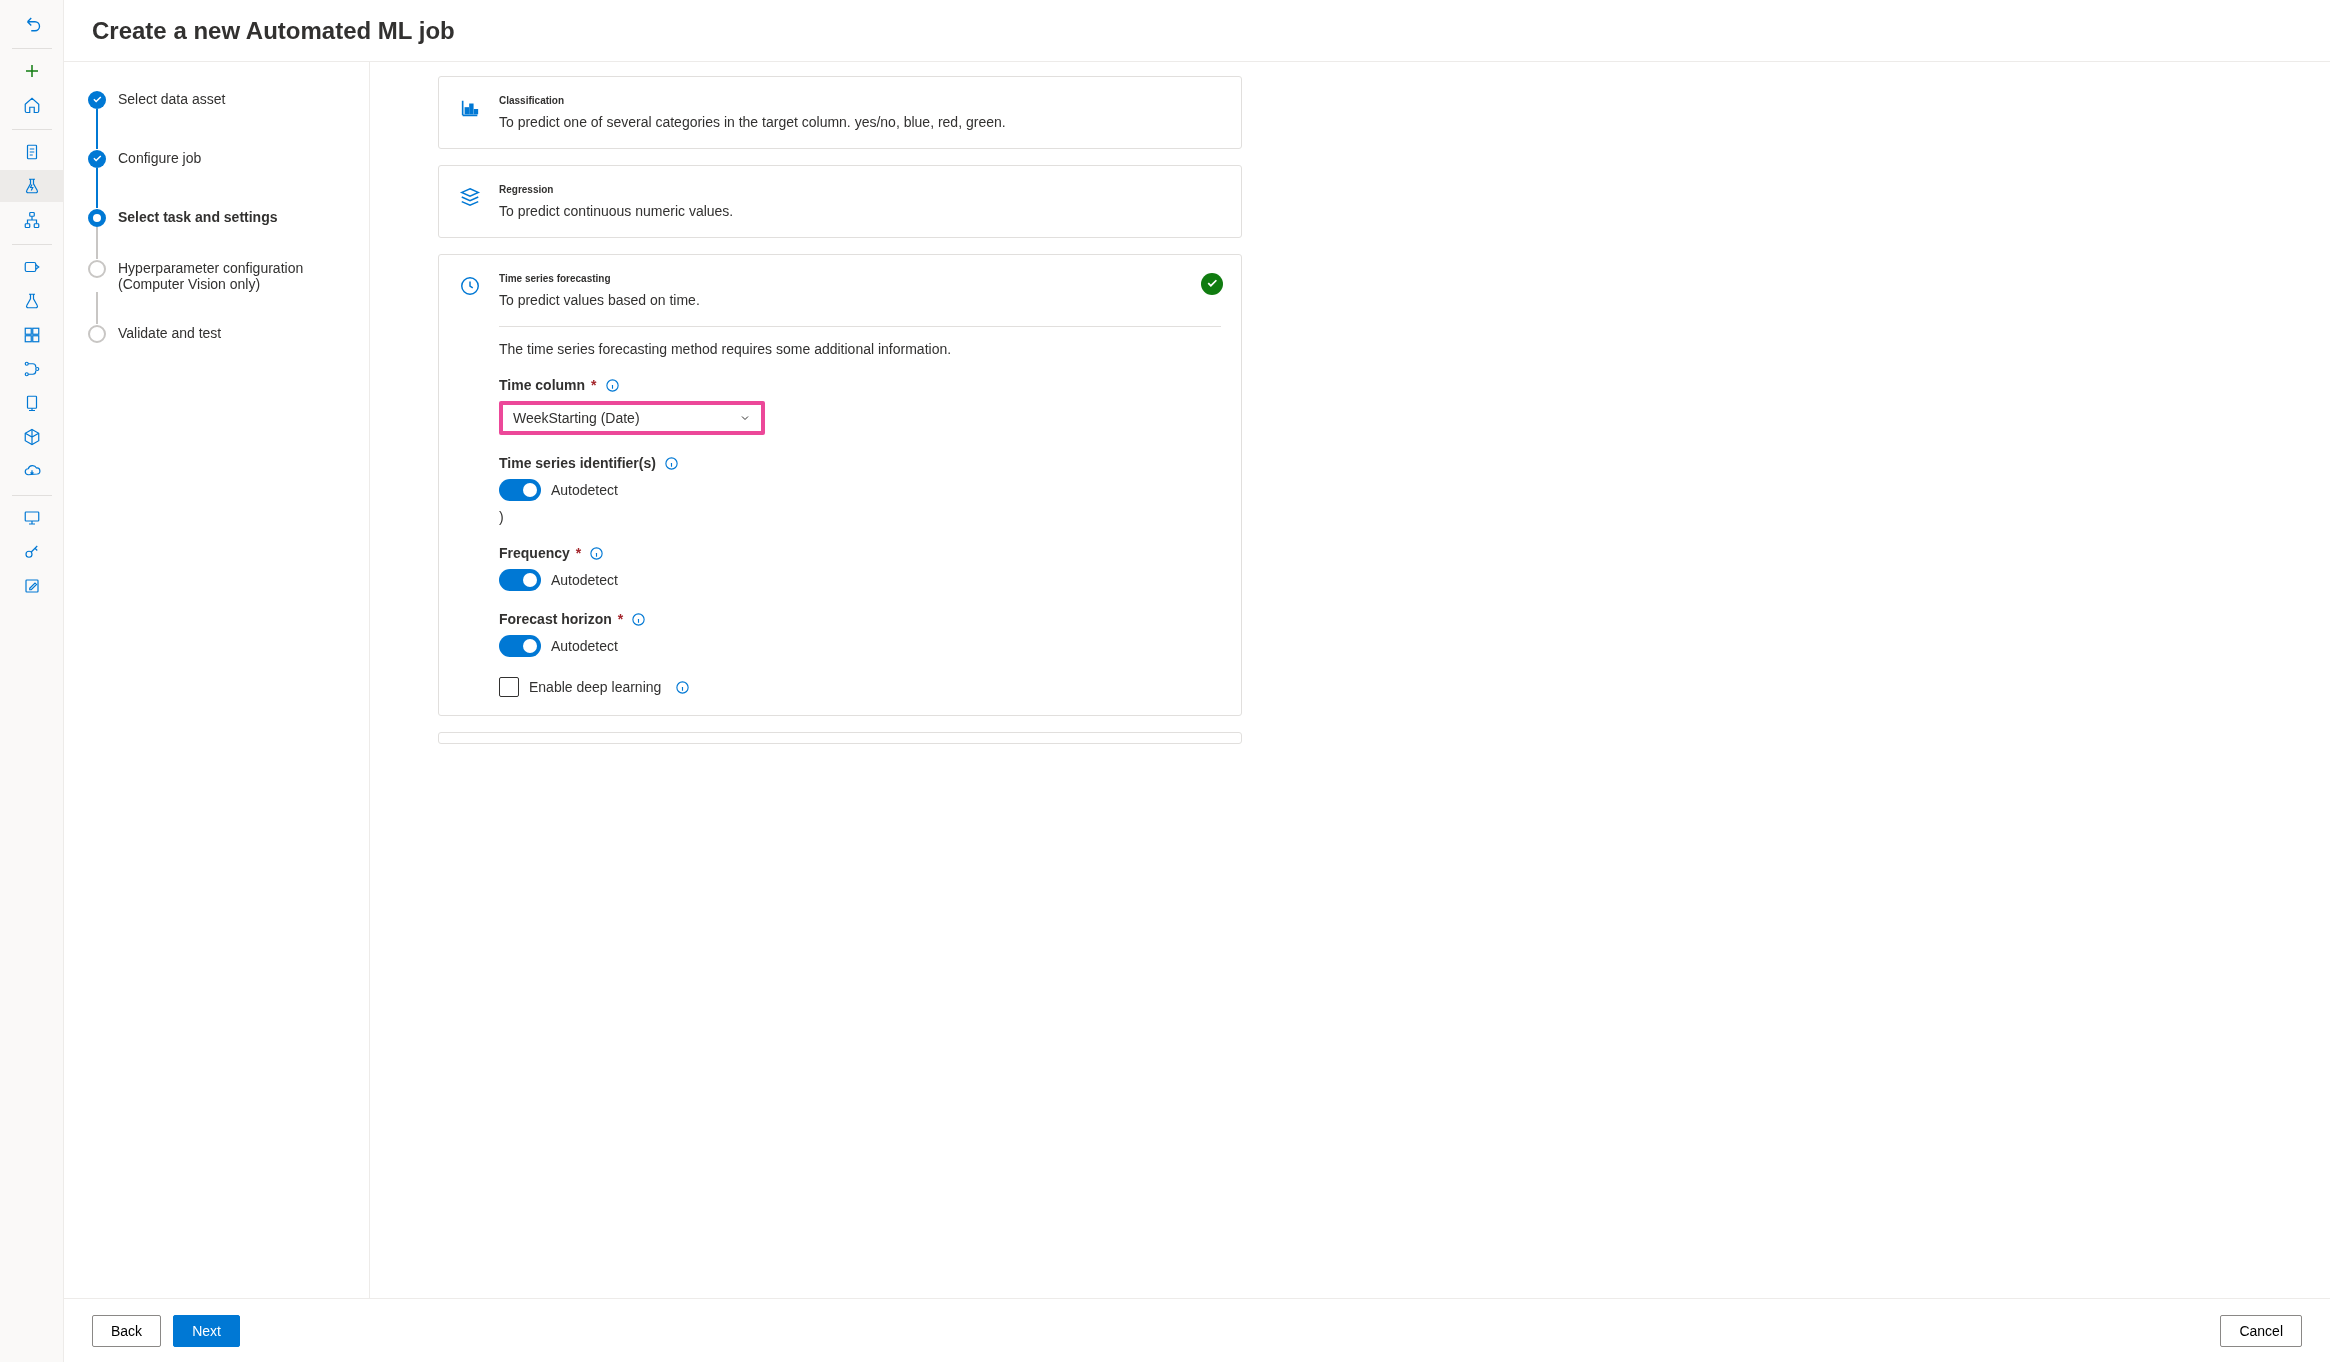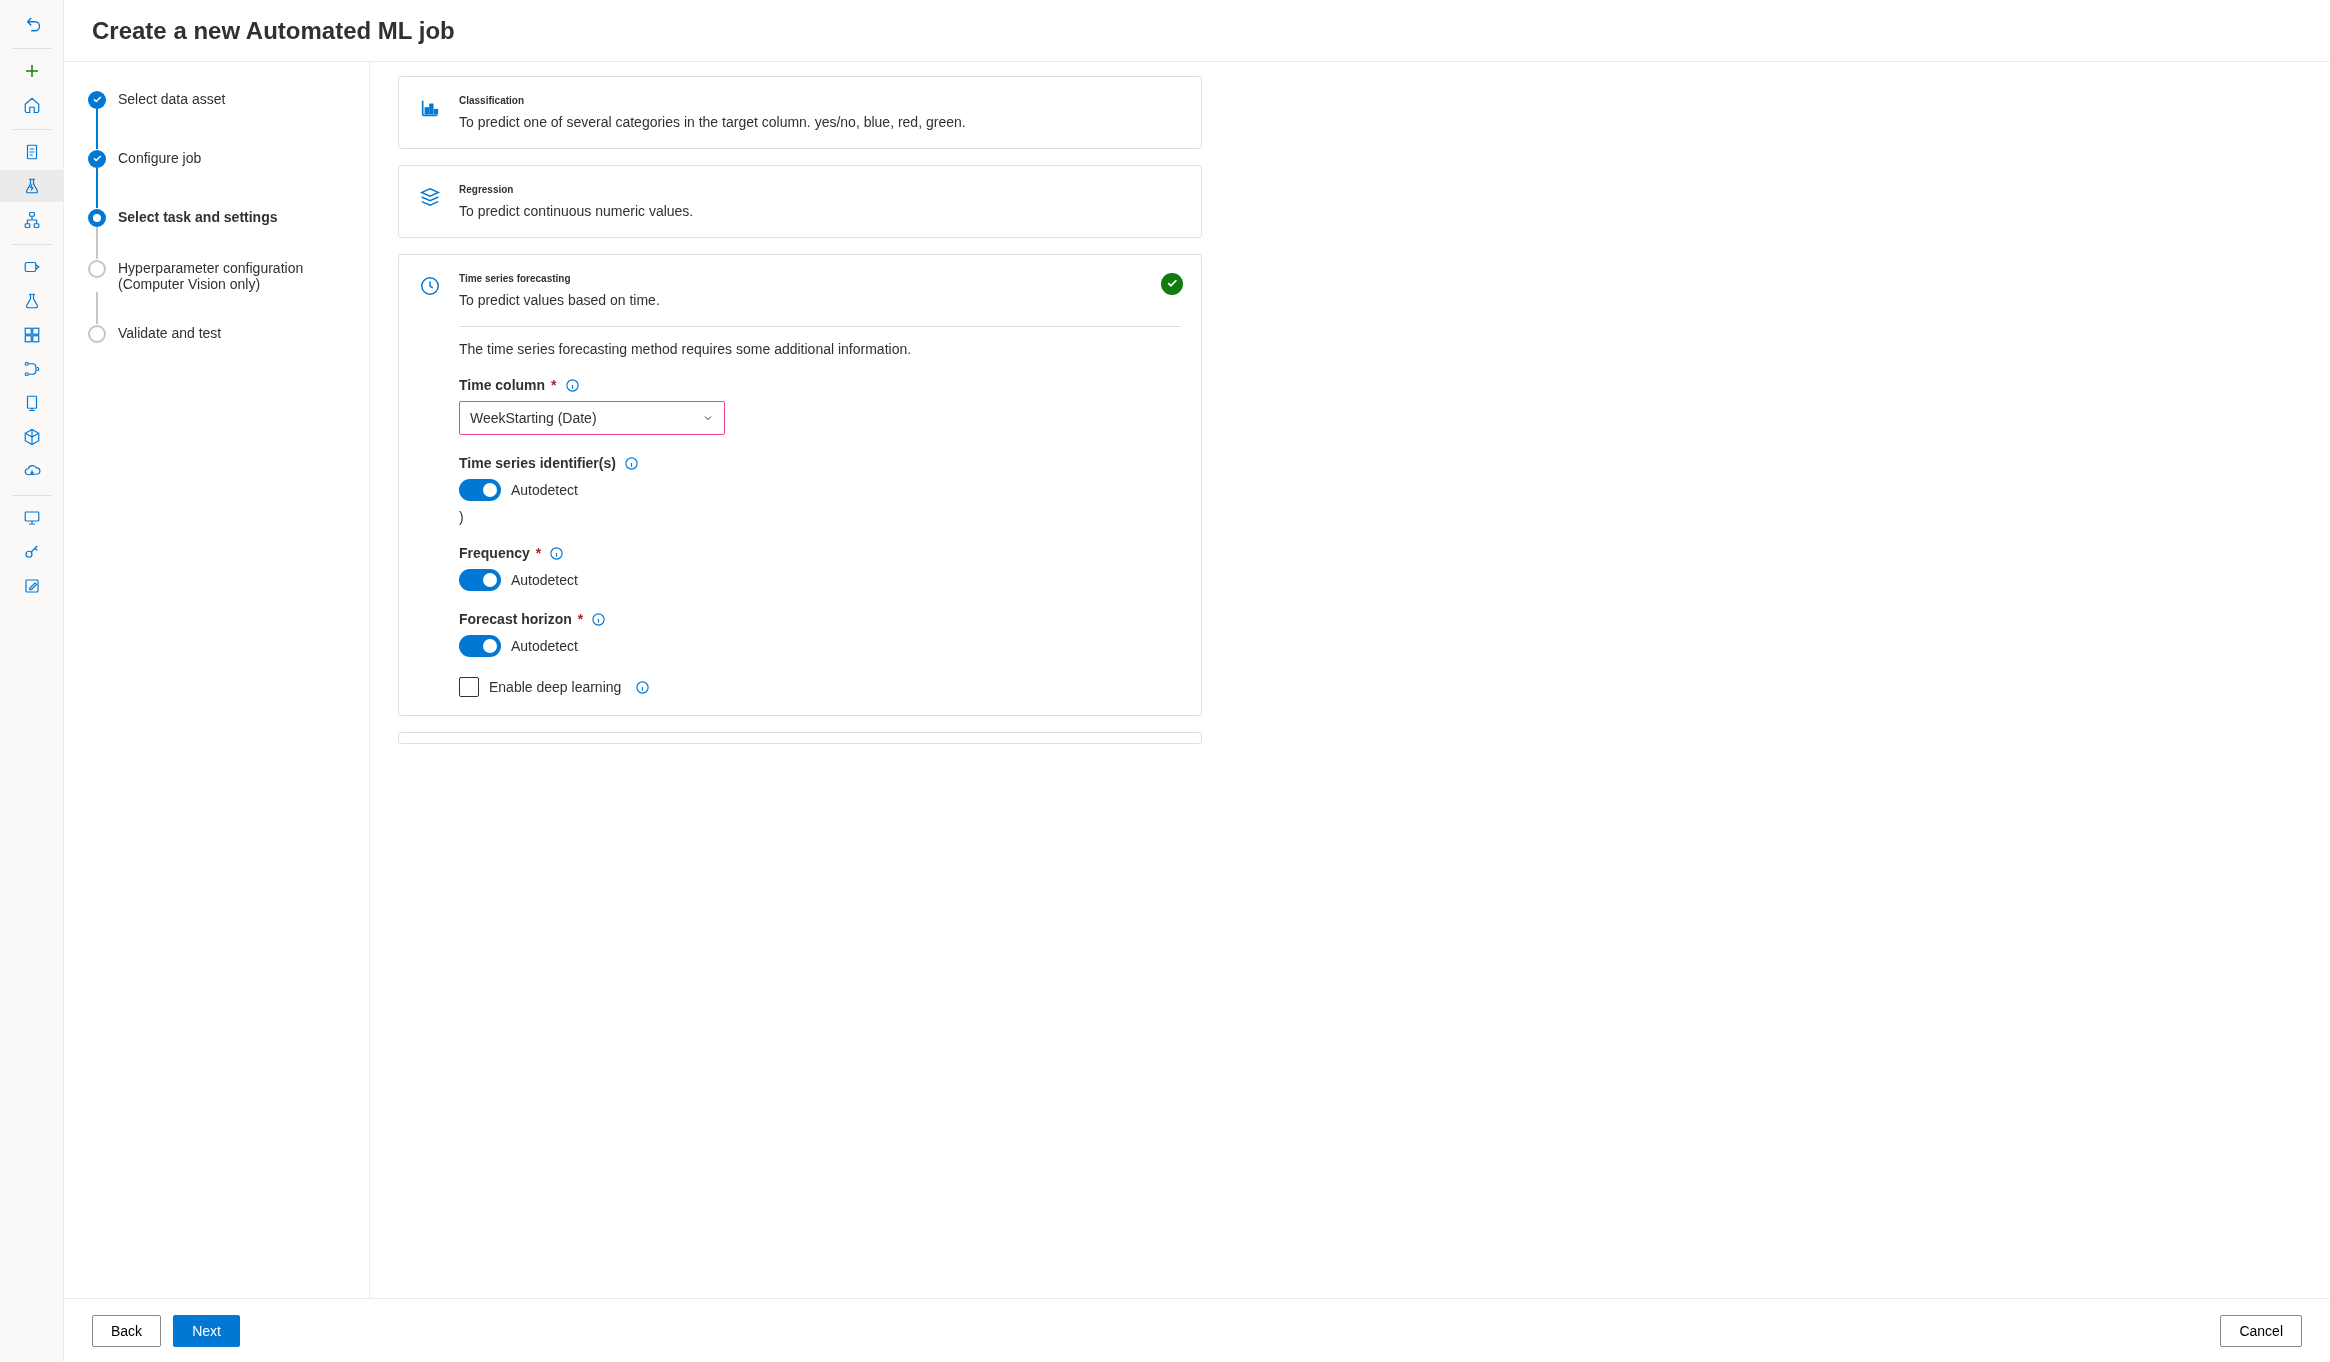--- a/index.html
+++ b/index.html
@@ -16,21 +16,21 @@
   }
   .sidebar-item.selected { background: #edebe9; }
   .sidebar-item.green { color: #107c10; }
   .sidebar-sep { width: 40px; border-top: 1px solid #e1dfdd; margin: 6px 0; }
   .sidebar svg { width: 18px; height: 18px; }
   
   .main { flex: 1; display: flex; flex-direction: column; overflow: hidden; }
   .header { height: 62px; border-bottom: 1px solid #edebe9; display: flex; align-items: center; padding: 0 28px; }
   .header h1 { font-size: 24px; font-weight: 600; }
   
-  .body { flex: 1; display: flex; overflow: hidden; }
+  .body { flex: 1; display: flex; overflow: hidden; gap: 40px; }
   
   .steps { width: 306px; border-right: 1px solid #edebe9; padding: 28px 24px; }
   .step { display: flex; align-items: flex-start; gap: 12px; position: relative; }
   .step-indicator { width: 18px; height: 18px; border-radius: 50%; flex-shrink: 0; display: flex; align-items: center; justify-content: center; margin-top: 1px; }
   .step-indicator.done { background: #0078d4; }
   .step-indicator.done svg { width: 11px; height: 11px; fill: #fff; }
   .step-indicator.current { border: 5px solid #0078d4; background:#fff; width:18px; height:18px; }
   .step-indicator.pending { border: 2px solid #c8c6c4; background:#fff; width:18px; height:18px; }
   .step-label { font-size: 14px; padding-top: 1px; }
   .step.current .step-label { font-weight: 600; }
@@ -54,21 +54,21 @@
   
   .card-divider { border-top: 1px solid #e1dfdd; margin: 18px 0 14px 0; }
   .card-extra { font-size: 14px; }
   .field { margin-top: 20px; }
   .field-label { font-weight: 600; font-size: 14px; display: inline-flex; align-items: center; gap: 4px; justify-content: space-between; }
   .req { color: #a4262c; margin-left:2px; }
   .info-icon { width:15px; height:15px; color:#0078d4; display:inline-flex; align-items:center; margin-left:4px; vertical-align:middle; }
   .info-icon svg { width:15px; height:15px; }
   
   .select {
-    margin-top:8px; width:266px; height:34px; border:1px solid #ec4899; border-radius:2px;
+    margin-top:8px; width:266px; height:34px; border:4px solid #ec4899; border-radius:2px;
     display:flex; align-items:center; justify-content:space-between; padding:0 10px; font-size:14px; cursor:pointer;
   }
   .select svg { width:12px; height:12px; }
   
   .toggle-row { display:flex; align-items:center; gap:10px; margin-top:8px; }
   .toggle { width:42px; height:22px; border-radius:11px; background:#0078d4; position:relative; cursor:pointer; }
   .toggle .knob { width:14px; height:14px; border-radius:50%; background:#fff; position:absolute; right:4px; top:4px; }
   .toggle-label { font-size:14px; }
   
   .checkbox-row { display:flex; align-items:center; gap:10px; margin-top:20px; }

